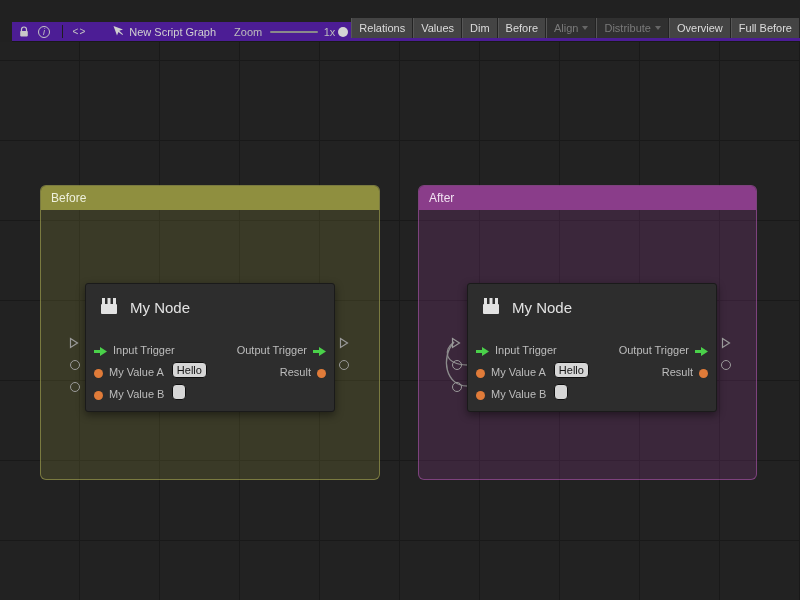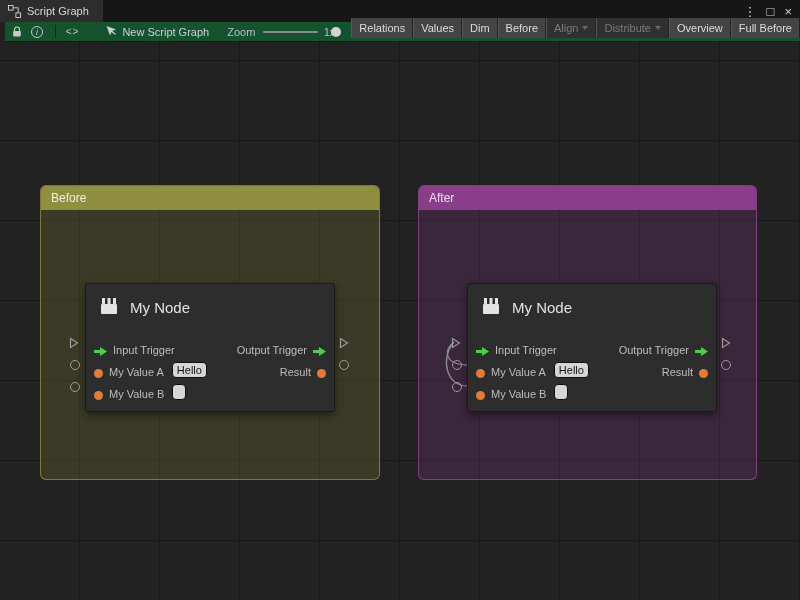--- a/index.html
+++ b/index.html
@@ -8,21 +8,21 @@
   .window { position:relative; width:800px; height:600px; overflow:hidden; background:#212121; }
 
   
   .tabbar { position:absolute; top:0; left:0; right:0; height:22px; background:#161616; display:flex; align-items:center; }
   .tab { height:22px; display:flex; align-items:center; gap:6px; padding:0 14px 0 8px; background:#2d2d2d; color:#d8d8d8; }
   .tab-icon svg, .ticon svg { display:block; }
   .win-controls { margin-left:auto; display:flex; align-items:center; gap:10px; padding-right:8px; color:#cfcfcf; font-size:13px; }
   .win-controls span { cursor:default; }
 
   
-  .toolbar { position:absolute; top:22px; left:5px; right:0; height:20px; background:#14532d; border-bottom:1px solid #191919; display:flex; align-items:center; padding-left:6px; white-space:nowrap; }
+  .toolbar { position:absolute; top:22px; left:12px; right:0; height:20px; background:#4c1d95; border-bottom:1px solid #191919; display:flex; align-items:center; padding-left:6px; white-space:nowrap; }
   .ticon { width:16px; height:16px; display:flex; align-items:center; justify-content:center; }
   .icon-info { width:12px; height:12px; border:1px solid #c4c4c4; border-radius:50%; font-size:9px; line-height:10px; text-align:center; color:#c4c4c4; }
   .icon-info::after { content:"i"; font-style:italic; }
   .icon-code { color:#c4c4c4; font-size:10px; letter-spacing:1px; }
   .icon-code::after { content:"<>"; }
   .vsep { width:1px; height:13px; background:#1e1e1e; margin-left:12px; }
   .graph-ref { display:flex; align-items:center; gap:5px; margin-left:26px; color:#d0d0d0; }
   .zoom-label { margin-left:18px; color:#bdbdbd; }
   .slider { position:relative; width:80px; height:12px; margin-left:8px; }
   .slider .track { position:absolute; top:5px; left:0; right:0; height:2px; background:#8a8a8a; border-radius:1px; }
@@ -63,37 +63,20 @@
   .field.small { width:13px; padding:0; }
 
   .oport { position:absolute; z-index:3; }
   .ocirc { width:10px; height:10px; border:1px solid #9a9a9a; border-radius:50%; background:transparent; }
 </style>
 </head>
 <body>
 
 <div class="window">
 
-  <div class="tabbar">
-    <div class="tab">
-      <span class="tab-icon">
-        <svg width="13" height="13" viewBox="0 0 14 14">
-            <rect x="0.5" y="0.5" width="5" height="5" fill="none" stroke="#cfcfcf"></rect>
-            <rect x="8.5" y="8.5" width="5" height="5" fill="none" stroke="#cfcfcf"></rect>
-            <path d="M5.5 3 H11 V8.5" fill="none" stroke="#cfcfcf"></path>
-          </svg>
-      </span>
-      <span>Script Graph</span>
-    </div>
-    <div class="win-controls">
-      <span>⋮</span>
-      <span>□</span>
-      <span>×</span>
-    </div>
-  </div>
 
   <div class="toolbar">
     <span class="ticon">
       <svg width="12" height="12" viewBox="0 0 12 12">
           <path d="M3.5 5 V3.5 a2.5 2.5 0 0 1 5 0 V5" fill="none" stroke="#c8c8c8" stroke-width="1.2"></path>
           <rect x="2.2" y="5" width="7.6" height="5.4" rx="0.8" fill="#c8c8c8"></rect>
         </svg>
     </span>
     <span class="ticon" style="margin-left:8px;">
         <span class="icon-info"></span>

